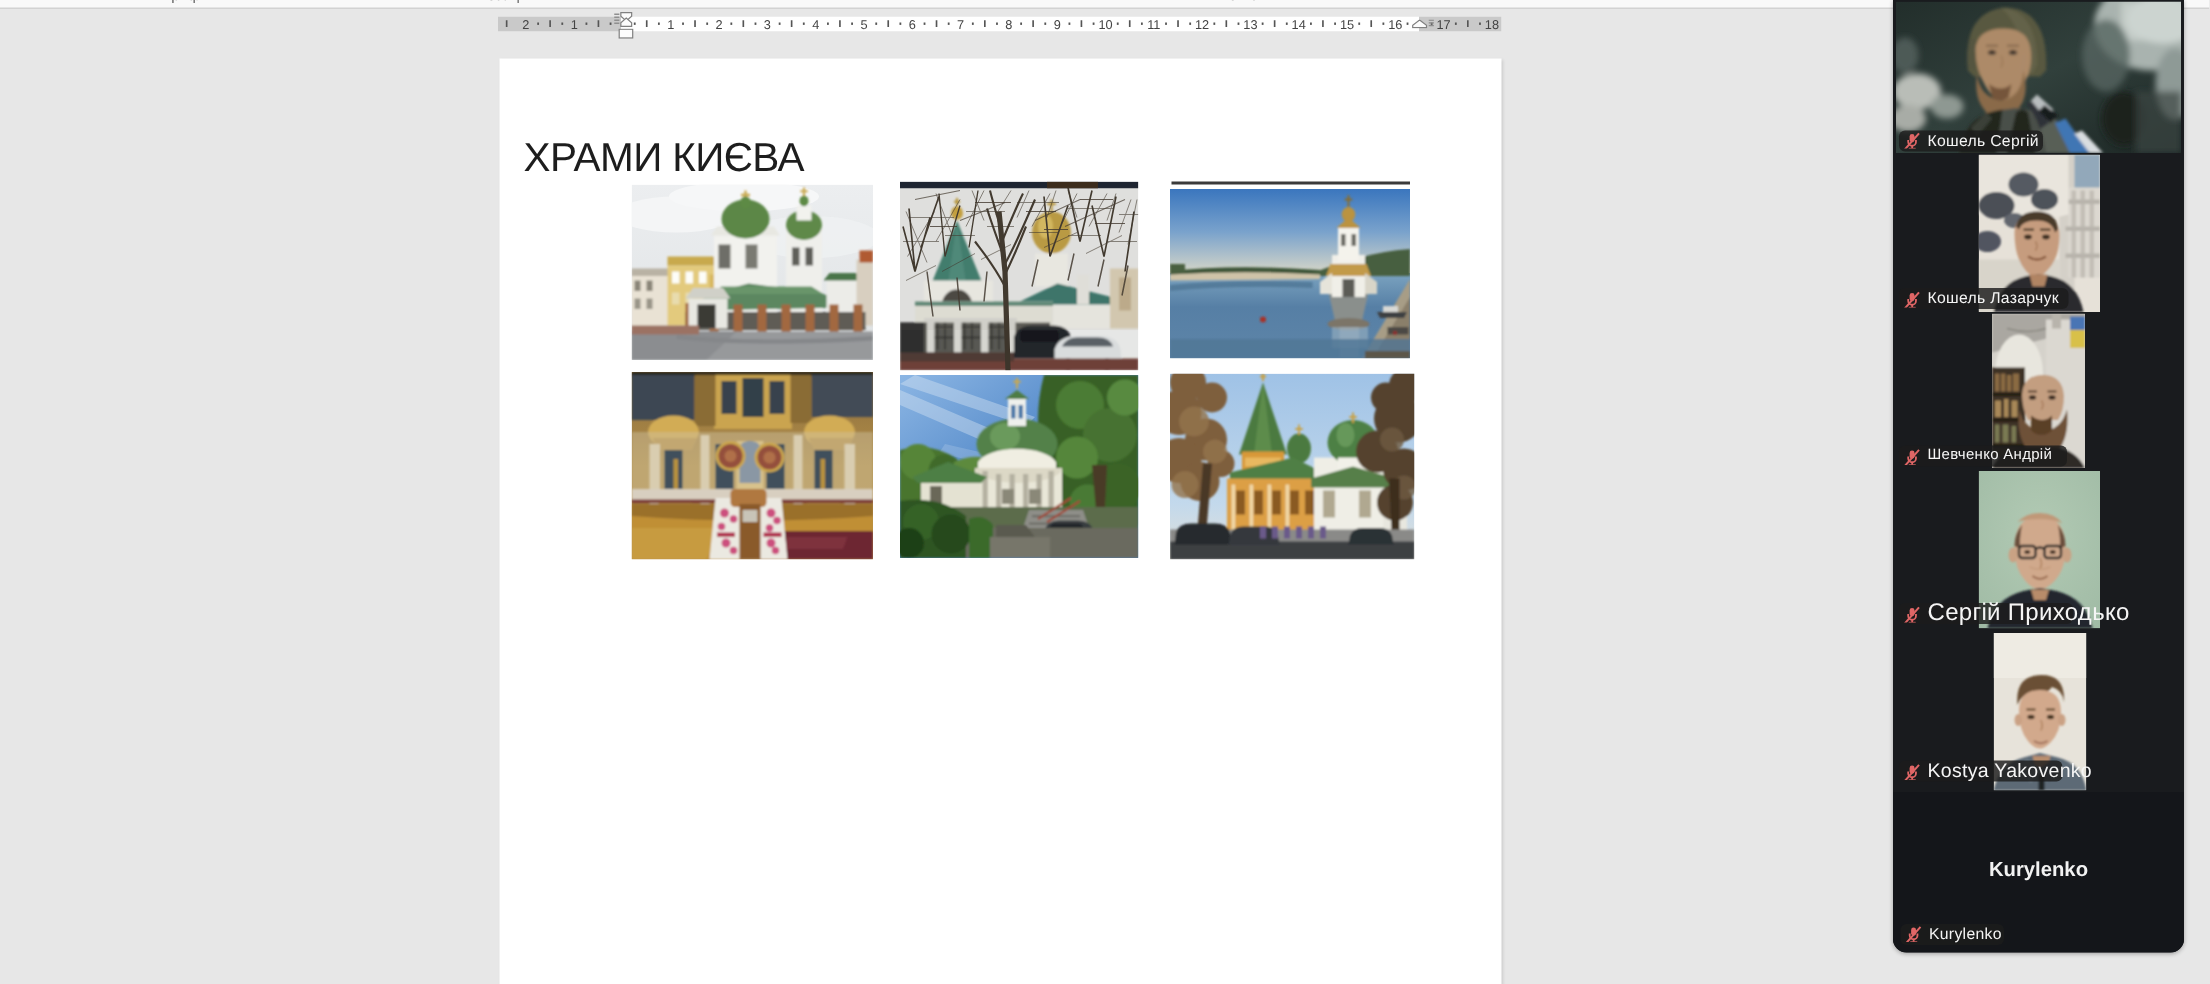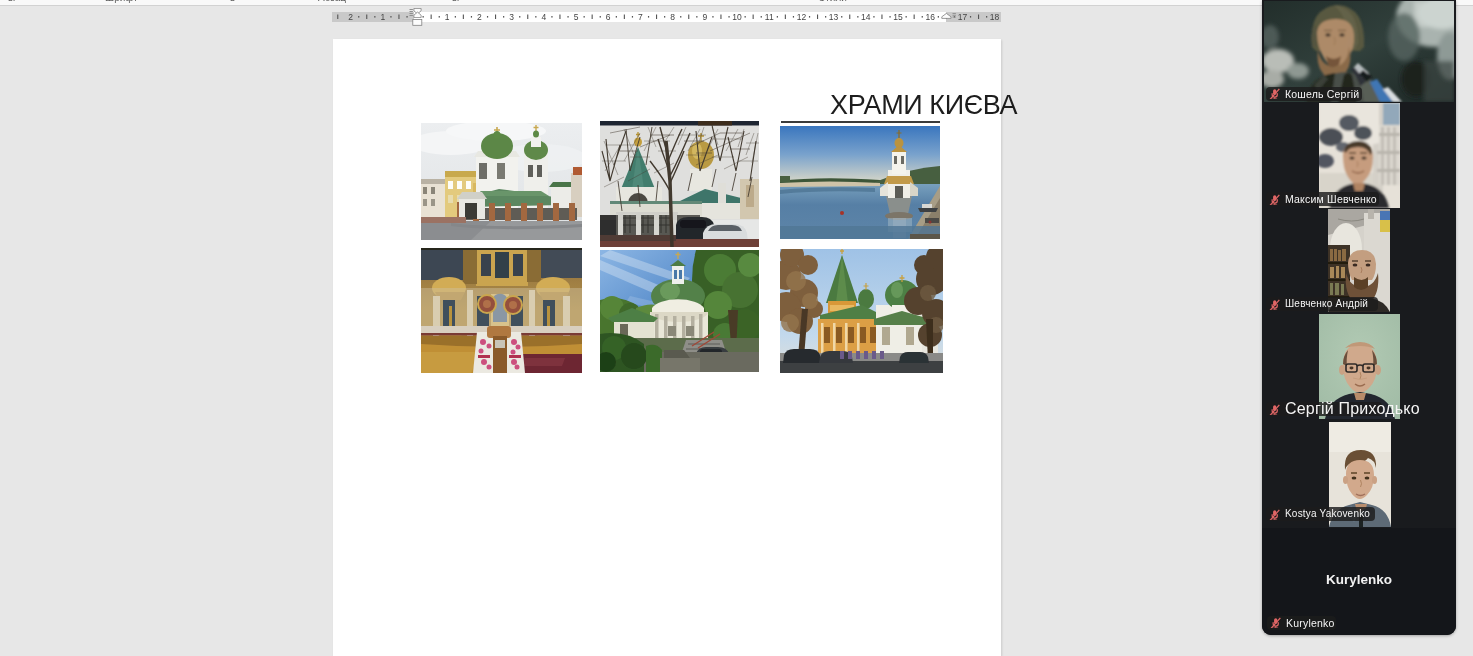--- a/index.html
+++ b/index.html
@@ -124,21 +124,21 @@
 <svg class="abs" style="left:941px;top:13px;" width="16" height="6" viewBox="0 0 16 6">
   <path d="M0.8 5.4 v-1.6 l4.6 -3.4 l4.6 3.4 v1.6 z" fill="#fcfcfc" stroke="#808080" stroke-width="0.8"></path>
   <g fill="#8f8f8f">
     <rect x="11.5" y="0" width="3.4" height="0.9"></rect>
       <rect x="11.5" y="1.8" width="3.4" height="0.9"></rect>
     <rect x="11.5" y="3.6" width="3.4" height="0.9"></rect>
   </g>
 </svg>
 
 <div class="abs" style="left:333px;top:39px;width:668px;height:617px;background:#ffffff;box-shadow:1px 1px 2px rgba(0,0,0,0.12);">
-  <div class="abs" style="left:0;top:51px;width:668px;text-align:right;font-size:27px;color:#1d1d1d;letter-spacing:-0.4px;">
+  <div class="abs" style="left:0;top:51px;width:668px;text-align:left;font-size:27px;color:#1d1d1d;letter-spacing:-0.4px;">
     <span style="position:relative;left:16px;">ХРАМИ КИЄВА</span>
   </div>
 
   <div class="abs" style="left:448px;top:82px;width:159px;height:2px;background:#3b3b3b;"></div>
 
   <div id="p1" class="abs" style="left:88px;top:84px;width:161px;height:117px;overflow:hidden;">
   <svg width="161" height="117" viewBox="0 0 161 117">
     <defs>
       <linearGradient id="p1sky" x1="0" y1="0" x2="0" y2="1">
         <stop offset="0" stop-color="#eceef0"></stop>
@@ -852,40 +852,40 @@
         <line x1="0.8" y1="10.6" x2="9.4" y2="0.8" stroke="#e06666" stroke-width="1.2"></line>
       </svg><span style="margin-left:19px;">Кошель Сергій</span></div>
     <div class="abs" style="left:1266px;top:192px;width:113px;height:14px;background:rgba(28,28,28,0.82);border-radius:4px;color:#f5f5f5;font-size:10.5px;letter-spacing:0.2px;line-height:14px;white-space:nowrap;"><svg style="position:absolute;left:3px;top:1.5px;" width="11" height="11" viewBox="0 0 10 10">
         <g fill="#e06666">
           <rect x="3.7" y="1.2" width="3" height="5" rx="1.5"></rect>
           <path d="M2.3 4.8 v1.2 a2.9 2.9 0 0 0 5.8 0 v-1.2 h-1.1 v1.2 a1.8 1.8 0 0 1-3.6 0 v-1.2 z"></path>
           <rect x="4.7" y="8.4" width="1.1" height="1.4"></rect>
           <rect x="3.2" y="9.6" width="4.2" height="1"></rect>
         </g>
         <line x1="0.8" y1="10.6" x2="9.4" y2="0.8" stroke="#e06666" stroke-width="1.2"></line>
-      </svg><span style="margin-left:19px;">Максим Шевченко</span></div>
+      </svg><span style="margin-left:19px;">Кошель Лазарчук</span></div>
     <div class="abs" style="left:1266px;top:297px;width:112px;height:14px;background:rgba(28,28,28,0.82);border-radius:4px;color:#f5f5f5;font-size:10px;letter-spacing:0.2px;line-height:14px;white-space:nowrap;"><svg style="position:absolute;left:3px;top:1.5px;" width="11" height="11" viewBox="0 0 10 10">
         <g fill="#e06666">
           <rect x="3.7" y="1.2" width="3" height="5" rx="1.5"></rect>
           <path d="M2.3 4.8 v1.2 a2.9 2.9 0 0 0 5.8 0 v-1.2 h-1.1 v1.2 a1.8 1.8 0 0 1-3.6 0 v-1.2 z"></path>
           <rect x="4.7" y="8.4" width="1.1" height="1.4"></rect>
           <rect x="3.2" y="9.6" width="4.2" height="1"></rect>
         </g>
         <line x1="0.8" y1="10.6" x2="9.4" y2="0.8" stroke="#e06666" stroke-width="1.2"></line>
       </svg><span style="margin-left:19px;">Шевченко Андрій</span></div>
     <div class="abs" style="left:1266px;top:402px;width:116px;height:14px;background:rgba(28,28,28,0.82);border-radius:4px;color:#f5f5f5;font-size:16px;letter-spacing:0.2px;line-height:14px;white-space:nowrap;"><svg style="position:absolute;left:3px;top:1.5px;" width="11" height="11" viewBox="0 0 10 10">
         <g fill="#e06666">
           <rect x="3.7" y="1.2" width="3" height="5" rx="1.5"></rect>
           <path d="M2.3 4.8 v1.2 a2.9 2.9 0 0 0 5.8 0 v-1.2 h-1.1 v1.2 a1.8 1.8 0 0 1-3.6 0 v-1.2 z"></path>
           <rect x="4.7" y="8.4" width="1.1" height="1.4"></rect>
           <rect x="3.2" y="9.6" width="4.2" height="1"></rect>
         </g>
         <line x1="0.8" y1="10.6" x2="9.4" y2="0.8" stroke="#e06666" stroke-width="1.2"></line>
       </svg><span style="margin-left:19px;">Сергій Приходько</span></div>
-    <div class="abs" style="left:1266px;top:507px;width:109px;height:14px;background:rgba(28,28,28,0.82);border-radius:4px;color:#f5f5f5;font-size:10px;letter-spacing:0.2px;line-height:14px;white-space:nowrap;"><svg style="position:absolute;left:3px;top:1.5px;" width="11" height="11" viewBox="0 0 10 10">
+    <div class="abs" style="left:1266px;top:507px;width:109px;height:14px;background:rgba(28,28,28,0.82);border-radius:4px;color:#f5f5f5;font-size:13px;letter-spacing:0.2px;line-height:14px;white-space:nowrap;"><svg style="position:absolute;left:3px;top:1.5px;" width="11" height="11" viewBox="0 0 10 10">
         <g fill="#e06666">
           <rect x="3.7" y="1.2" width="3" height="5" rx="1.5"></rect>
           <path d="M2.3 4.8 v1.2 a2.9 2.9 0 0 0 5.8 0 v-1.2 h-1.1 v1.2 a1.8 1.8 0 0 1-3.6 0 v-1.2 z"></path>
           <rect x="4.7" y="8.4" width="1.1" height="1.4"></rect>
           <rect x="3.2" y="9.6" width="4.2" height="1"></rect>
         </g>
         <line x1="0.8" y1="10.6" x2="9.4" y2="0.8" stroke="#e06666" stroke-width="1.2"></line>
       </svg><span style="margin-left:19px;">Kostya Yakovenko</span></div>
     <div class="abs" style="left:1267px;top:615.5px;width:69px;height:14px;background:rgba(28,28,28,0.82);border-radius:4px;color:#f5f5f5;font-size:10.5px;letter-spacing:0.2px;line-height:14px;white-space:nowrap;"><svg style="position:absolute;left:3px;top:1.5px;" width="11" height="11" viewBox="0 0 10 10">
         <g fill="#e06666">

